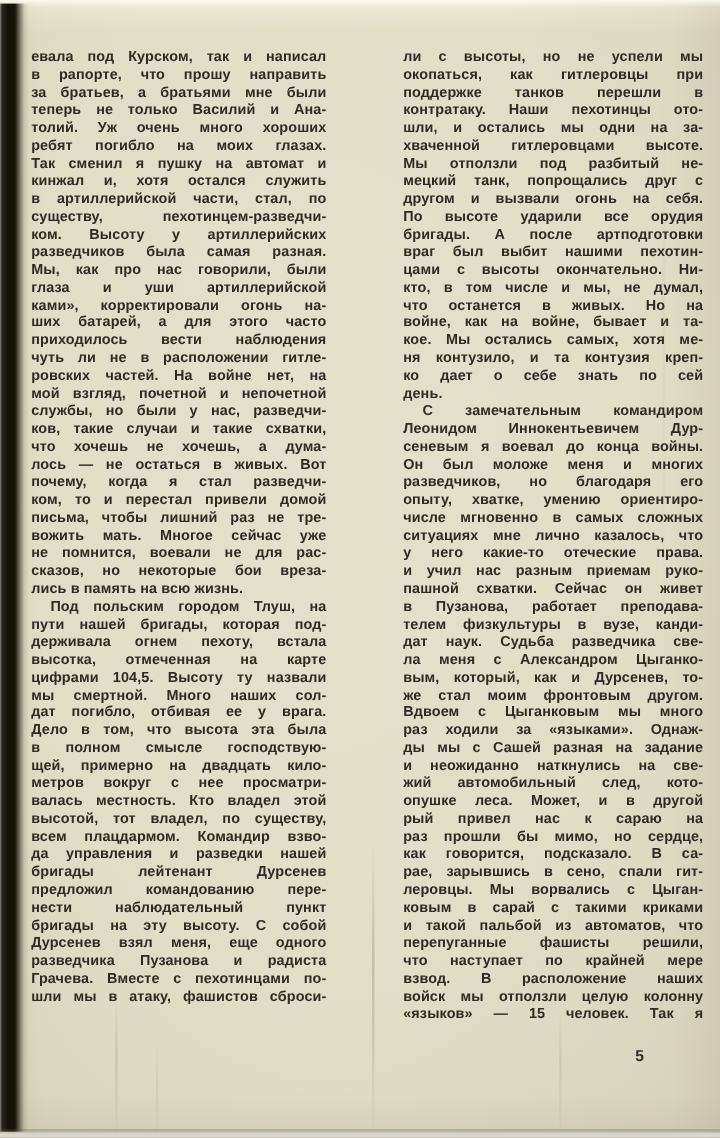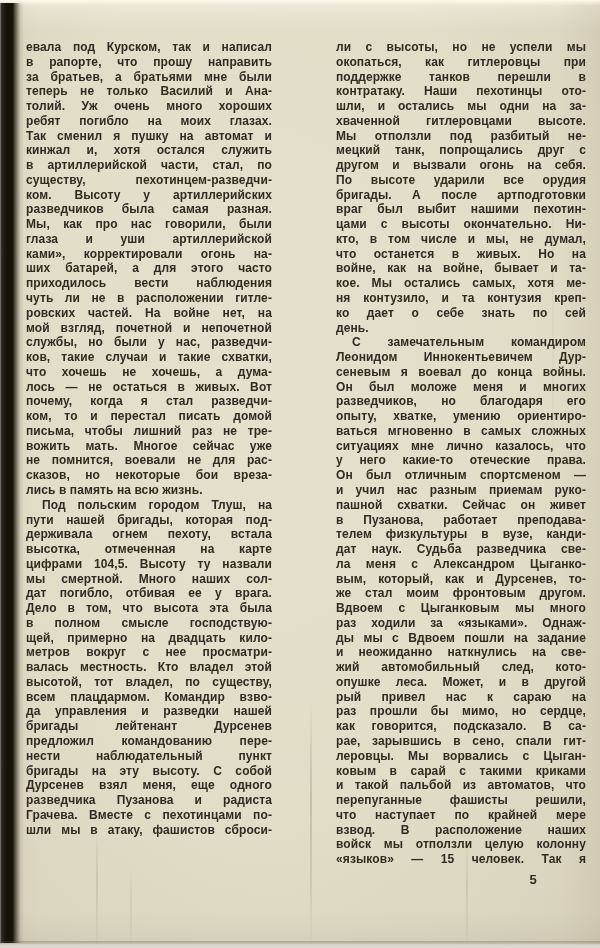--- a/index.html
+++ b/index.html
@@ -114,21 +114,21 @@
         <div class="line">ших батарей, а для этого часто</div>
         <div class="line">приходилось вести наблюдения</div>
         <div class="line">чуть ли не в расположении гитле-</div>
         <div class="line">ровских частей. На войне нет, на</div>
         <div class="line">мой взгляд, почетной и непочетной</div>
         <div class="line">службы, но были у нас, разведчи-</div>
         <div class="line">ков, такие случаи и такие схватки,</div>
         <div class="line">что хочешь не хочешь, а дума-</div>
         <div class="line">лось — не остаться в живых. Вот</div>
         <div class="line">почему, когда я стал разведчи-</div>
-        <div class="line">ком, то и перестал писать домой</div>
+        <div class="line">ком, то и перестал привели домой</div>
         <div class="line">письма, чтобы лишний раз не тре-</div>
         <div class="line">вожить мать. Многое сейчас уже</div>
         <div class="line">не помнится, воевали не для рас-</div>
         <div class="line">сказов, но некоторые бои вреза-</div>
         <div class="line lastline">лись в память на всю жизнь.</div>
       </div>
       <div class="para indent">
         <div class="line">Под польским городом Тлуш, на</div>
         <div class="line">пути нашей бригады, которая под-</div>
         <div class="line">держивала огнем пехоту, встала</div>
@@ -177,35 +177,34 @@
         <div class="line">ко дает о себе знать по сей</div>
         <div class="line lastline">день.</div>
       </div>
       <div class="para indent">
         <div class="line">С замечательным командиром</div>
         <div class="line">Леонидом Иннокентьевичем Дур-</div>
         <div class="line">сеневым я воевал до конца войны.</div>
         <div class="line">Он был моложе меня и многих</div>
         <div class="line">разведчиков, но благодаря его</div>
         <div class="line">опыту, хватке, умению ориентиро-</div>
-        <div class="line">ваться мгновенно в самых сложных</div>
+        <div class="line">числе мгновенно в самых сложных</div>
         <div class="line">ситуациях мне лично казалось, что</div>
         <div class="line">у него какие-то отеческие права.</div>
-        <div class="line">Он был отличным спортсменом —</div>
         <div class="line">и учил нас разным приемам руко-</div>
         <div class="line">пашной схватки. Сейчас он живет</div>
         <div class="line">в Пузанова, работает преподава-</div>
         <div class="line">телем физкультуры в вузе, канди-</div>
         <div class="line">дат наук. Судьба разведчика све-</div>
         <div class="line">ла меня с Александром Цыганко-</div>
         <div class="line">вым, который, как и Дурсенев, то-</div>
         <div class="line">же стал моим фронтовым другом.</div>
         <div class="line">Вдвоем с Цыганковым мы много</div>
         <div class="line">раз ходили за «языками». Однаж-</div>
-        <div class="line">ды мы с Вдвоем пошли на задание</div>
+        <div class="line">ды мы с Сашей разная на задание</div>
         <div class="line">и неожиданно наткнулись на све-</div>
         <div class="line">жий автомобильный след, кото-</div>
         <div class="line">опушке леса. Может, и в другой</div>
         <div class="line">рый привел нас к сараю на</div>
         <div class="line">раз прошли бы мимо, но сердце,</div>
         <div class="line">как говорится, подсказало. В са-</div>
         <div class="line">рае, зарывшись в сено, спали гит-</div>
         <div class="line">леровцы. Мы ворвались с Цыган-</div>
         <div class="line">ковым в сарай с такими криками</div>
         <div class="line">и такой пальбой из автоматов, что</div>

